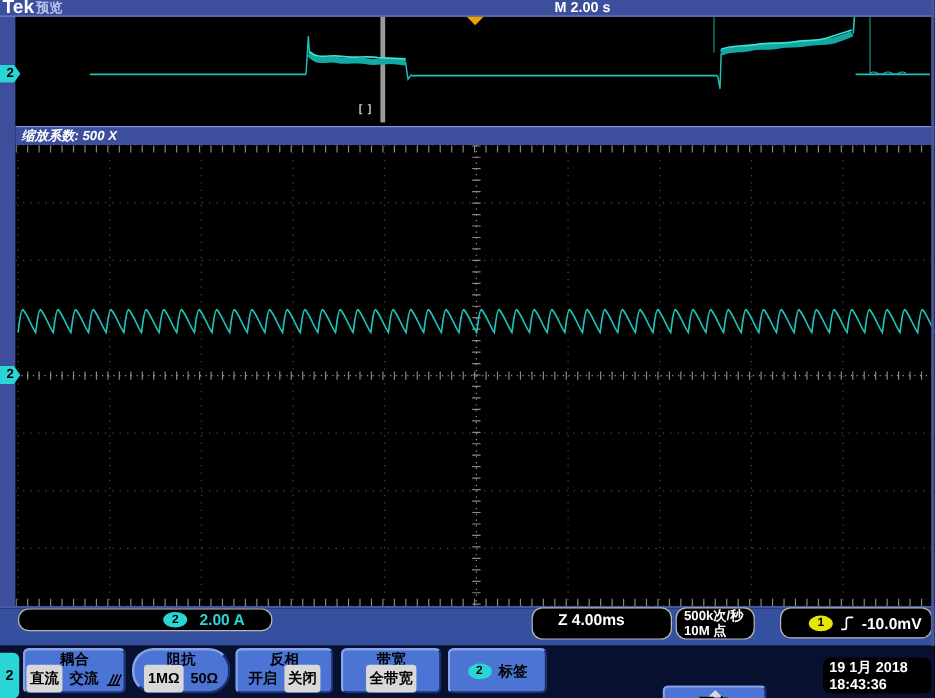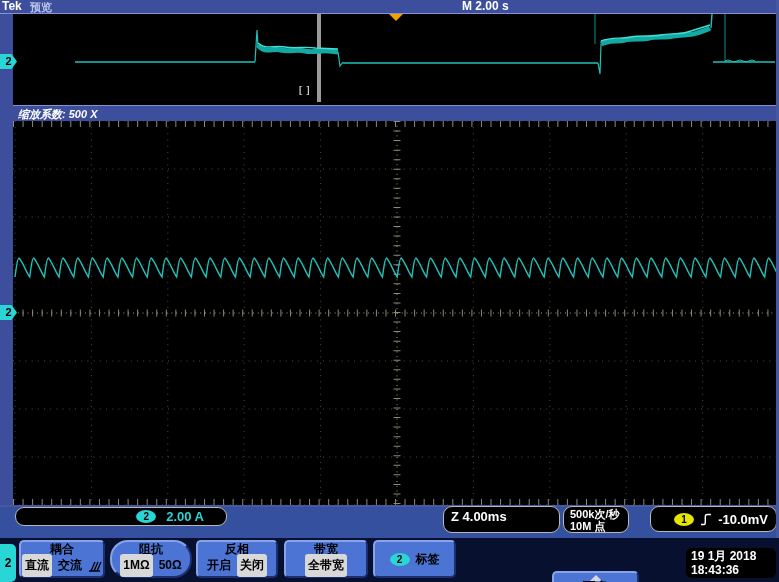--- a/index.html
+++ b/index.html
@@ -2,21 +2,21 @@
 <html><head>
 <meta charset="utf-8">
 <style>
   html,body{margin:0;padding:0;background:#000;}
   #scope{position:relative;width:779px;height:582px;background:#000;overflow:hidden;
     font-family:"Liberation Sans","DejaVu Sans",sans-serif;-webkit-font-smoothing:none;}
   .abs{position:absolute;}
 
   
   #top-bar{left:0;top:0;width:779px;height:14px;background:#3c4e9c;border-bottom:1px solid #8394d0;box-sizing:border-box;}
-  #brand{left:2px;top:0px;color:#fff;font-weight:bold;font-size:12px;line-height:13px;letter-spacing:0px;}
+  #brand{left:2px;top:0px;color:#fff;font-weight:bold;font-size:16px;line-height:13px;letter-spacing:0px;}
   #acq-status{left:30px;top:1px;color:#b9c4ea;font-weight:bold;font-size:11px;line-height:12px;}
   #timebase{left:430px;top:0px;color:#fff;font-weight:bold;font-size:12px;line-height:13px;padding-left:32px;}
 
   
   #left-col{left:0;top:14px;width:13px;height:491px;background:#3c4e9c;}
   #right-border{left:776px;top:0;width:3px;height:538px;background:#46589f;}
 
   
   #preview-pane{left:13px;top:14px;width:763px;height:91px;background:#000;}
   #trig-marker{left:389px;top:14px;width:0;height:0;border-left:7px solid transparent;border-right:7px solid transparent;border-top:7px solid #f0a000;}
@@ -33,21 +33,21 @@
   
   #main-pane{left:13px;top:121px;width:766px;height:384px;background:#000;}
   #bottom-border{left:0px;top:505px;width:779px;height:2px;background:#46589f;}
 
   
   #readout-strip{left:0;top:507px;width:779px;height:31px;background:#35509e;}
   .pill{position:absolute;background:#000;border:1px solid #b8b8b8;border-radius:9px;box-sizing:border-box;color:#fff;font-weight:bold;}
   #ch-pill{left:15px;top:0px;width:212px;height:19px;display:flex;align-items:center;justify-content:flex-end;padding-right:22px;gap:10px;}
   .oval-badge{display:inline-block;min-width:20px;height:13px;border-radius:50%;background:#2ad5d5;color:#000;font-size:10px;font-weight:bold;line-height:13px;text-align:center;}
   #ch-pill-value{color:#2ad5d5;font-size:13px;}
-  #zoomscale-pill{left:443px;top:-1px;width:117px;height:27px;font-size:13px;padding:2px 0 0 7px;}
+  #zoomscale-pill{left:443px;top:-1px;width:117px;height:27px;font-size:13px;padding:2px 0 0 21px;}
   #rate-pill{left:563px;top:-1px;width:66px;height:27px;font-size:11px;line-height:12px;padding:1px 0 0 6px;}
   #trig-pill{left:650px;top:-1px;width:127px;height:26px;display:flex;align-items:center;justify-content:flex-end;padding-right:8px;gap:6px;font-size:13px;}
   #trig-badge{background:#e6e600;}
 
   
   #menu-bar{left:0;top:538px;width:779px;height:44px;background:#081030;}
   #menu-ch-tab{left:0px;top:6px;width:16px;height:38px;background:#2ad5d5;border-radius:0 5px 5px 0;color:#000;font-weight:bold;font-size:12px;text-align:center;line-height:38px;}
   .menu-btn{position:absolute;top:2px;height:38px;background:#4c74d4;border-radius:5px;
     border-top:2px solid #87a4ea;border-left:2px solid #87a4ea;border-bottom:2px solid #1c2f6e;border-right:2px solid #1c2f6e;
     box-sizing:border-box;color:#000;text-align:center;}

